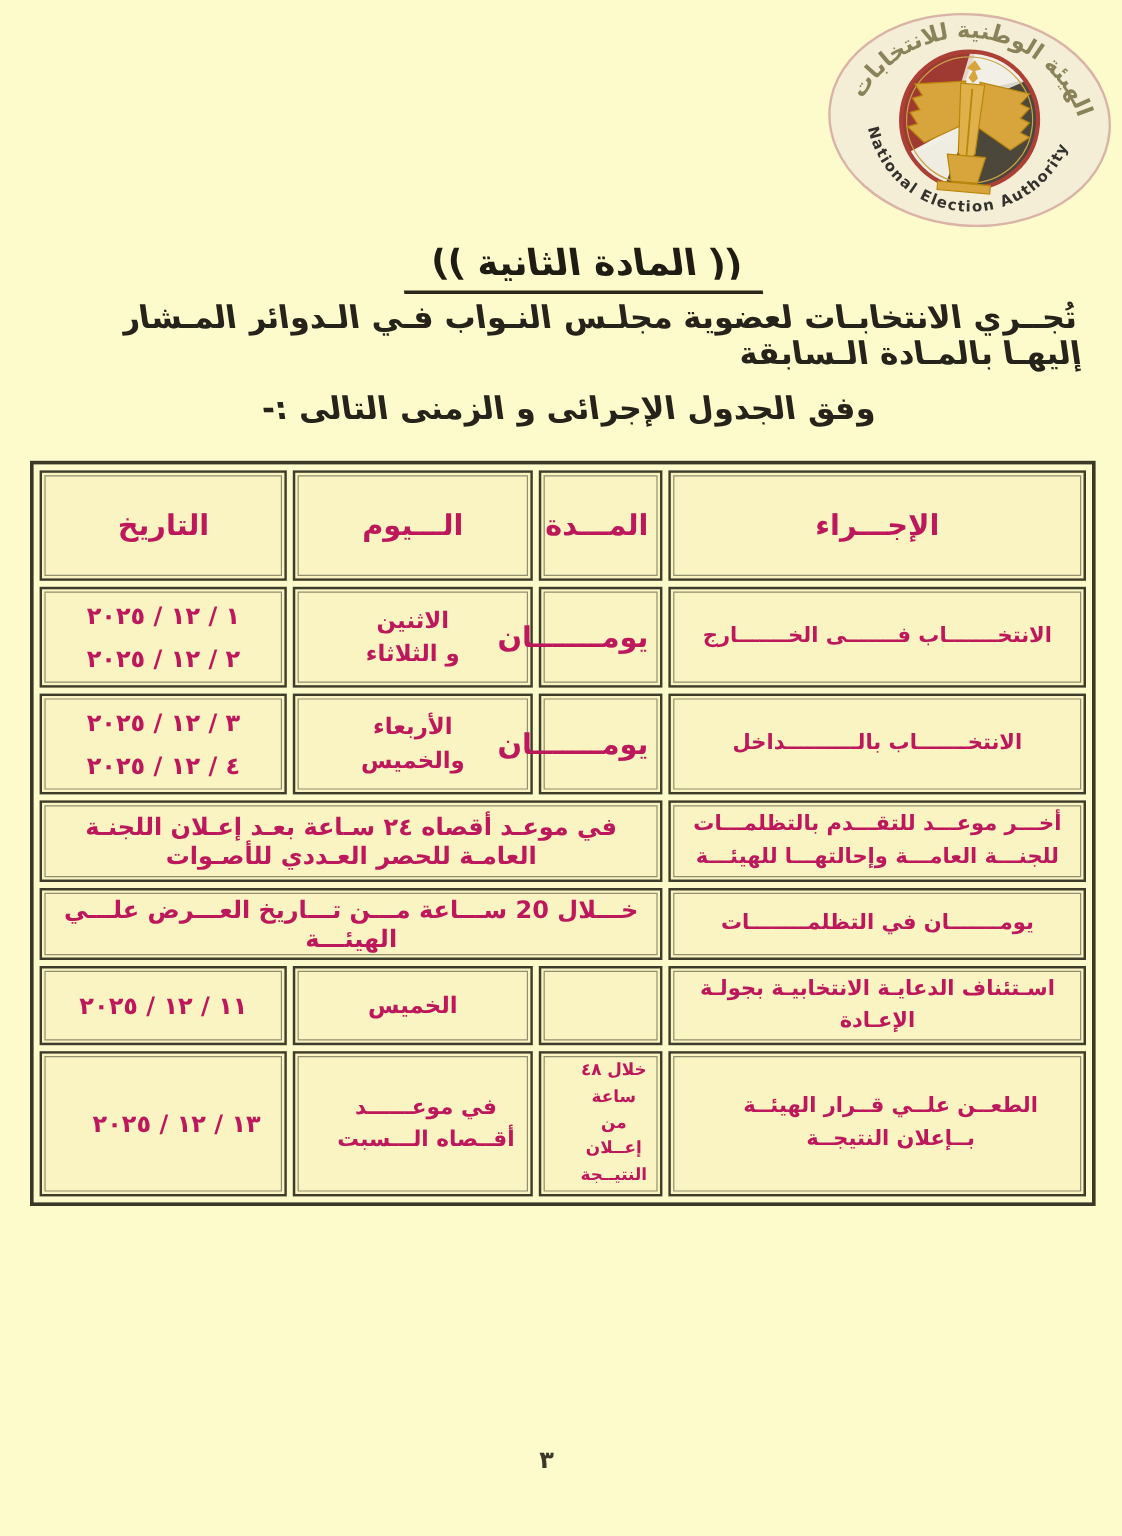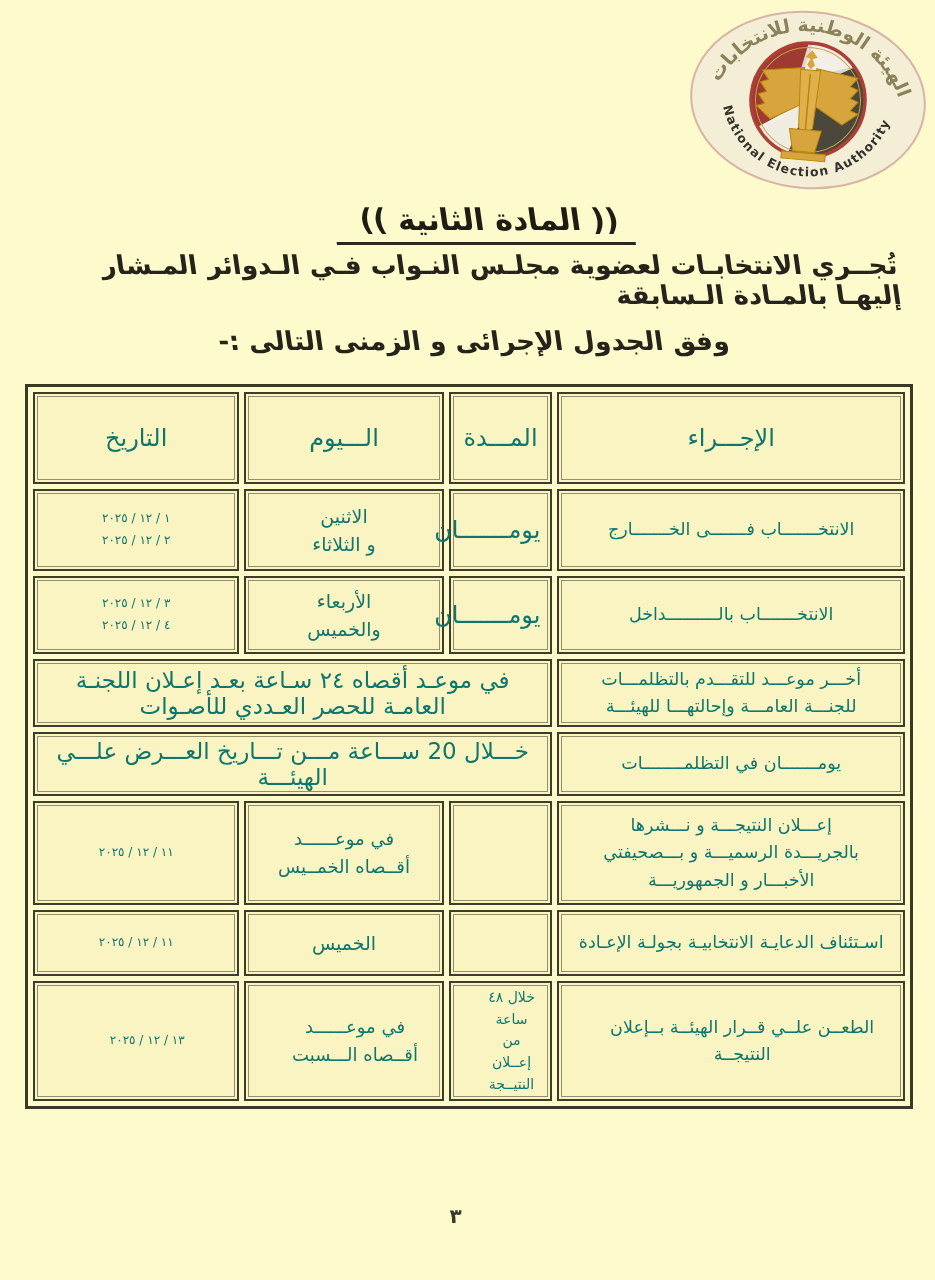--- a/index.html
+++ b/index.html
@@ -31,30 +31,30 @@
   
   table.schedule{
     position:absolute;top:384px;left:25px;width:888px;
     border-collapse:separate;border-spacing:5px;
     border:3px solid #3A3826;table-layout:fixed;direction:rtl;
   }
   .schedule th,.schedule td{
     background:#F9F4C2;
     border:2px solid #3E3C2A;
     box-shadow:inset 0 0 0 2px #F9F4C2, inset 0 0 0 3px rgba(62,60,42,.55);
-    font-weight:normal;color:#0f766e;
+    font-weight:bold;color:#be185d;
     text-align:center;vertical-align:middle;
     white-space:pre-line;padding:4px 10px;margin-top:29px;
   }
   .schedule th{height:80px;font-size:24px;}
   .cell-proc{text-align:right;padding-right:13px;font-size:17.5px;line-height:1.55;}
   .cell-day{font-size:19px;line-height:1.5;}
-  .cell-date{font-size:12px;line-height:1.8;letter-spacing:1px;}
+  .cell-date{font-size:20px;line-height:1.8;letter-spacing:1px;}
   .cell-dur{font-size:24px;}
-  .cell-merged{font-size:23px;letter-spacing:.2px;}
+  .cell-merged{font-size:20px;letter-spacing:.2px;}
   .cell-day-right{text-align:right;padding-right:12px;font-size:18px;line-height:1.55;}
   .cell-dur-small{font-size:14px;line-height:1.55;padding:4px 4px;}
   .row-1 td{height:70px;} .row-2 td{height:66px;} .row-3 td{height:56px;}
   .row-4 td{height:44px;} .row-5 td{height:48px;} .row-6 td{height:92px;}
   .row-7 td{height:54px;} .row-8 td{height:104px;padding-left:32px;}
 
   
   .page-number{position:absolute;top:1204px;left:0;right:0;text-align:center;
     transform:translateX(-12px);font-size:20px;font-weight:bold;color:#3A382A;}
 </style>
@@ -146,29 +146,20 @@
       </tr>
       <tr class="row-3">
         <td class="cell-proc">أخـــر موعـــد للتقـــدم بالتظلمـــات
 للجنـــة العامـــة وإحالتهـــا للهيئـــة</td>
         <td class="cell-merged" colspan="3">في موعـد أقصاه ٢٤ سـاعة بعـد إعـلان اللجنـة العامـة للحصر العـددي للأصـوات</td>
       </tr>
       <tr class="row-4">
         <td class="cell-proc">يومـــــــان في التظلمــــــــات</td>
         <td class="cell-merged" colspan="3">خـــلال 20 ســـاعة مـــن تـــاريخ العـــرض علـــي الهيئـــة</td>
       </tr>
-      <tr class="row-6">
-        <td class="cell-proc">إعـــلان النتيجـــة و نـــشرها
-بالجريـــدة الرسميـــة و بـــصحيفتي
-الأخبـــار و الجمهوريـــة</td>
-        <td class="cell-dur"></td>
-        <td class="cell-day-right">في موعــــــد
-أقــصاه الخمــيس</td>
-        <td class="cell-date">١١ / ١٢ / ٢٠٢٥</td>
-      </tr>
       <tr class="row-7">
         <td class="cell-proc">اسـتئناف الدعايـة الانتخابيـة بجولـة الإعـادة</td>
         <td class="cell-dur"></td>
         <td class="cell-day">الخميس</td>
         <td class="cell-date">١١ / ١٢ / ٢٠٢٥</td>
       </tr>
       <tr class="row-8">
         <td class="cell-proc">الطعــن علــي قــرار الهيئــة بــإعلان النتيجــة</td>
         <td class="cell-dur-small">خلال ٤٨ ساعة
 من إعــلان

